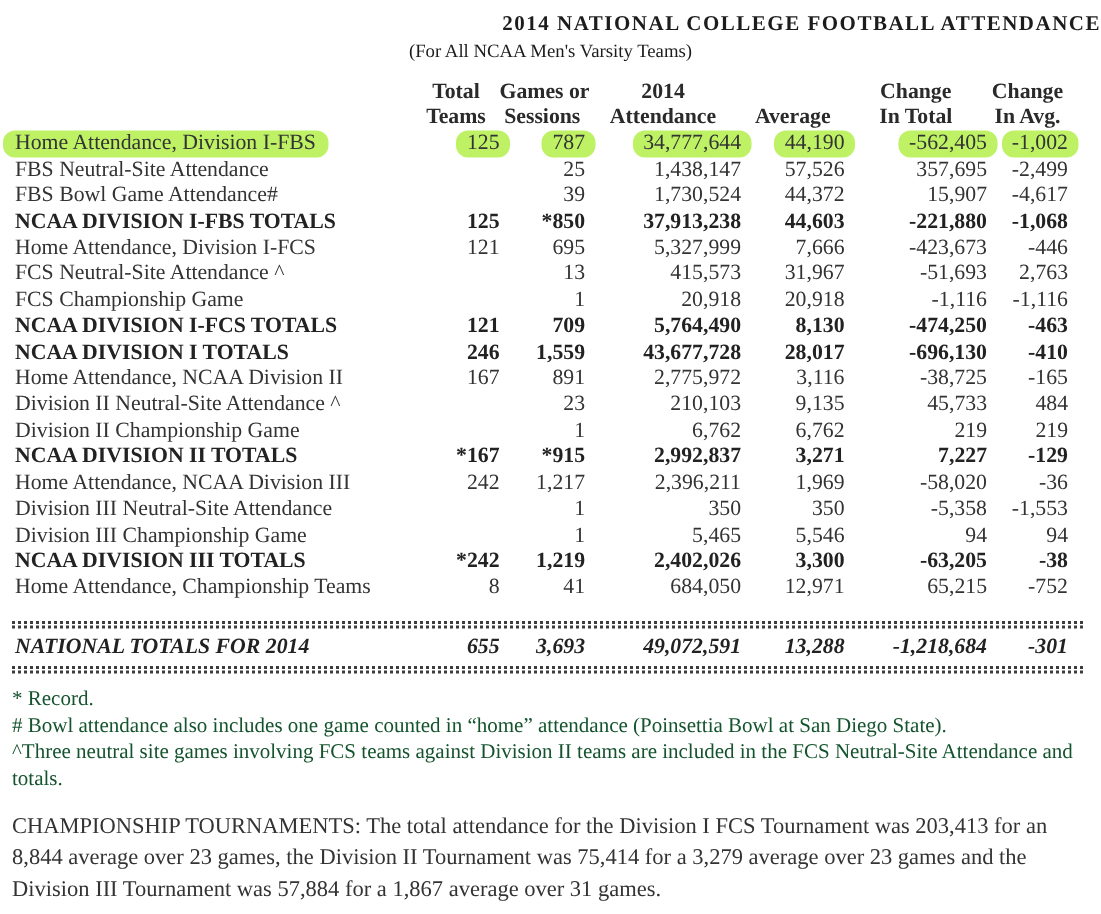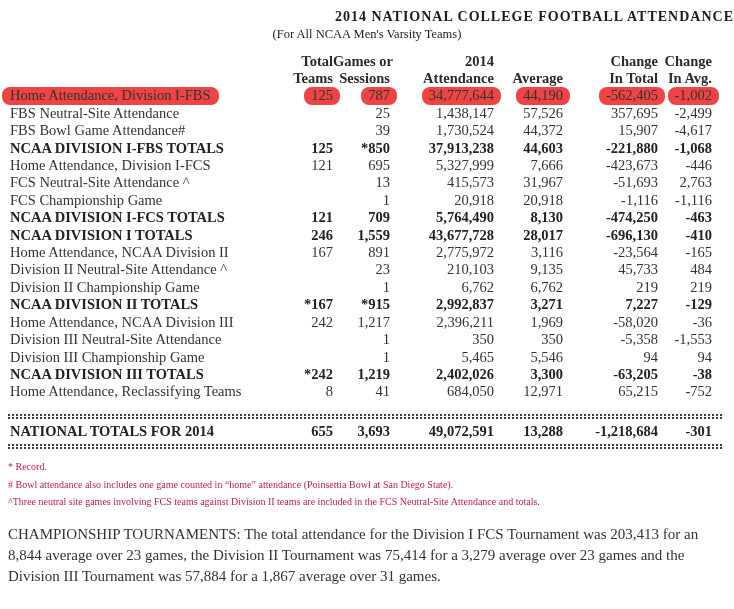--- a/index.html
+++ b/index.html
@@ -41,52 +41,52 @@
   table.att col.c-chgt   { width: 95px; }
   table.att col.c-chga   { width: 54px; }
   th, td {
     padding: 0;
     font-size: 14.5px;
     line-height: 17.4px;
     vertical-align: bottom;
     white-space: nowrap;
   }
   thead th { font-weight: bold; text-align: center; color: #2a2a2a; }
-  thead th div { line-height: 17.2px; text-align: right; }
+  thead th div { line-height: 17.2px; }
   td.label { text-align: left; }
   td.num   { text-align: right; }
   tr.bold td { font-weight: bold; color: #222222; }
   .hl {
-    background: #ef4444;
+    background: #bef264;
     border-radius: 8px;
     padding: 0 7px;
     display: inline-block;
   }
   td.num .hl   { margin-right: -7px; }
   td.label .hl { margin-left: -8px; padding: 0 8px; }
   .dashes {
     width: 716px;
     height: 5px;
     margin-left: 8px;
     background-image:
       repeating-linear-gradient(90deg, #3c3c3c 0 2px, transparent 2px 4px),
       repeating-linear-gradient(90deg, #3c3c3c 0 2px, transparent 2px 4px);
     background-size: 100% 2px, 100% 2px;
     background-position: 0 0, 0 3px;
     background-repeat: no-repeat;
   }
   .dashes.top { margin-top: 13px; }
   .dashes.bottom { margin-top: 4px; }
-  table.totals { margin-top: 4px; margin-bottom: 0; }
+  table.totals { margin-top: 4px; margin-bottom: 0; font-style: italic; }
   .footnotes {
     margin: 9px 0 0 8px;
     width: 720px;
-    font-size: 10px;
+    font-size: 14px;
     line-height: 17.5px;
-    color: #be185d;
+    color: #14532d;
   }
   .champ {
     margin: 13px 0 0 8px;
     width: 718px;
     font-size: 15px;
     line-height: 21px;
     color: #333333;
   }
 </style>
 </head>
@@ -224,21 +224,21 @@
     <td class="num"><span>-696,130</span></td>
     <td class="num"><span>-410</span></td>
   </tr>
 
   <tr>
     <td class="label"><span>Home Attendance, NCAA Division II</span></td>
     <td class="num"><span>167</span></td>
     <td class="num"><span>891</span></td>
     <td class="num"><span>2,775,972</span></td>
     <td class="num"><span>3,116</span></td>
-    <td class="num"><span>-23,564</span></td>
+    <td class="num"><span>-38,725</span></td>
     <td class="num"><span>-165</span></td>
   </tr>
 
   <tr>
     <td class="label"><span>Division II Neutral-Site Attendance ^</span></td>
     <td class="num"><span></span></td>
     <td class="num"><span>23</span></td>
     <td class="num"><span>210,103</span></td>
     <td class="num"><span>9,135</span></td>
     <td class="num"><span>45,733</span></td>
@@ -299,21 +299,21 @@
     <td class="label"><span>NCAA DIVISION III TOTALS</span></td>
     <td class="num"><span>*242</span></td>
     <td class="num"><span>1,219</span></td>
     <td class="num"><span>2,402,026</span></td>
     <td class="num"><span>3,300</span></td>
     <td class="num"><span>-63,205</span></td>
     <td class="num"><span>-38</span></td>
   </tr>
 
   <tr>
-    <td class="label"><span>Home Attendance, Reclassifying Teams</span></td>
+    <td class="label"><span>Home Attendance, Championship Teams</span></td>
     <td class="num"><span>8</span></td>
     <td class="num"><span>41</span></td>
     <td class="num"><span>684,050</span></td>
     <td class="num"><span>12,971</span></td>
     <td class="num"><span>65,215</span></td>
     <td class="num"><span>-752</span></td>
   </tr>
 </tbody>
 </table>
 

